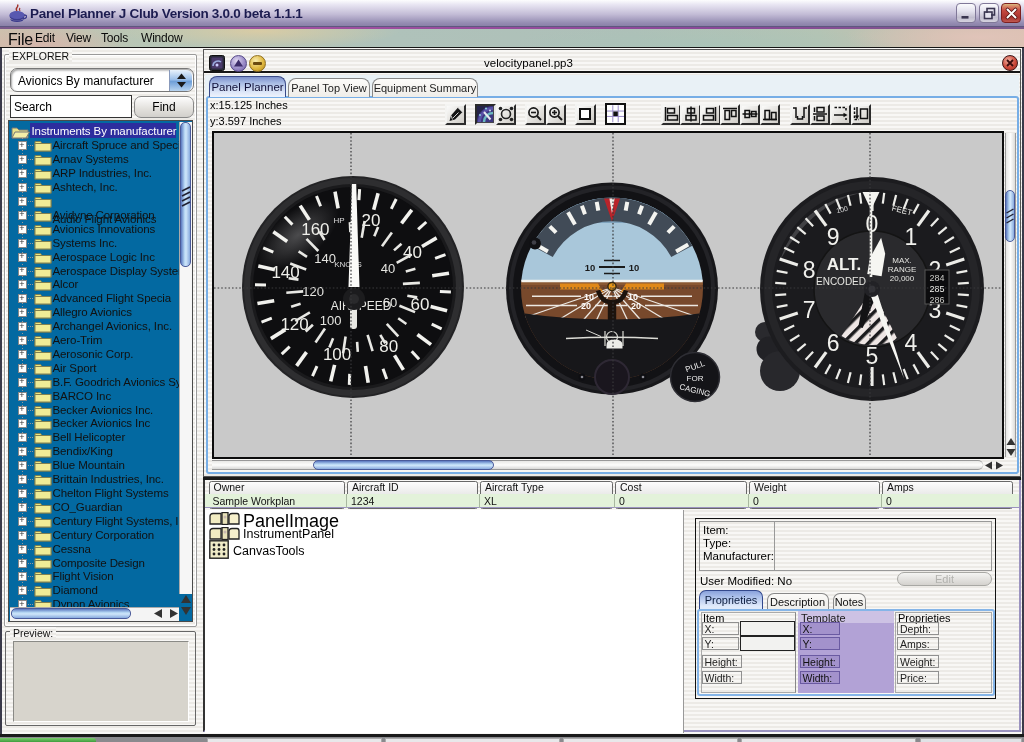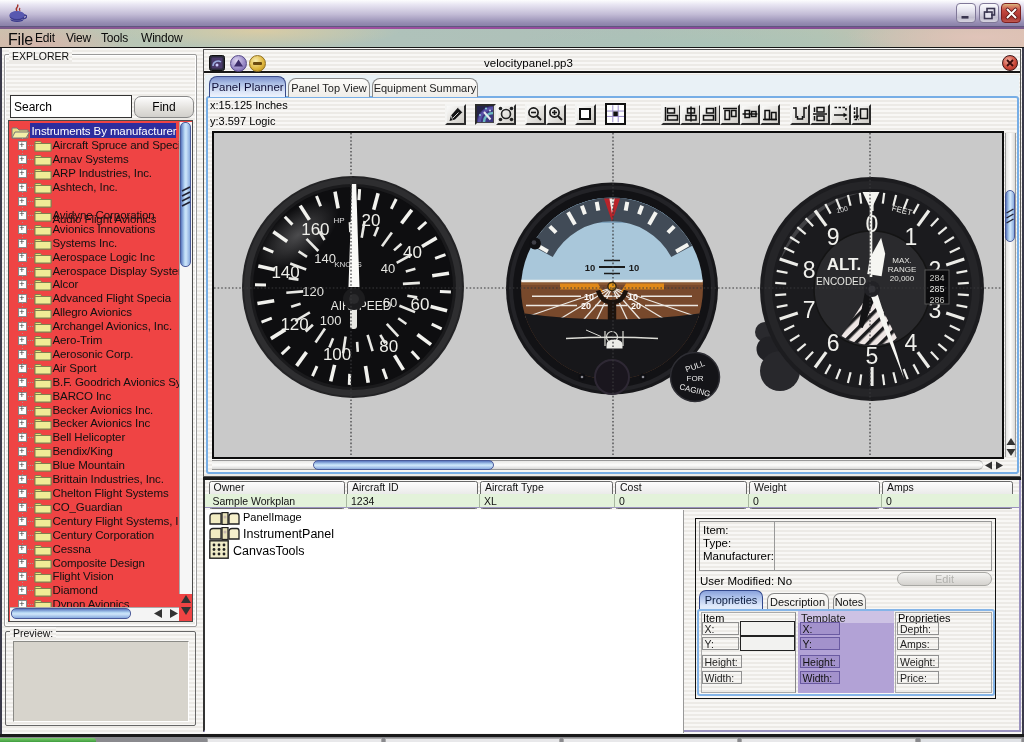--- a/index.html
+++ b/index.html
@@ -16,20 +16,21 @@
 <div id="w">
 <div class="abs" style="left:0;top:0;width:1024px;height:27px;background:linear-gradient(180deg,#fdfdfe 0%,#e8e5f2 18%,#c3bcd6 55%,#958cb2 88%,#8a81a8 100%);border-bottom:1px solid #5f5880"></div>
 <svg class="abs" style="left:7px;top:3px" width="20" height="21" viewBox="0 0 20 21">
  <path d="M10 8 q -1.5 -2 0 -3.5 q 1.5 -1.5 0.5 -3" stroke="#a03028" stroke-width="1.4" fill="none"></path>
  <path d="M13 8 q -1.2 -1.6 0 -3" stroke="#a03028" stroke-width="1.2" fill="none"></path>
  <ellipse cx="10" cy="13" rx="7.5" ry="4.5" fill="#3a3a8c"></ellipse>
  <ellipse cx="10" cy="12" rx="7.5" ry="4" fill="#5858b0"></ellipse>
  <path d="M17 12 q 3 0 2.5 2 q -0.5 2 -3.5 1.5" stroke="#3a3a8c" stroke-width="1.3" fill="none"></path>
  <path d="M3 16 q 7 3 14 0 l -1.5 2 q -5.5 2.2 -11 0 Z" fill="#3a3a8c"></path>
 </svg>
+<div class="abs" style="left:30px;top:6px;font-size:13.5px;font-weight:bold;color:#1c1c50;letter-spacing:-0.3px">Panel Planner J Club Version 3.0.0 beta 1.1.1</div>
 <div class="abs" style="left:956px;top:3px;width:20px;height:19.5px;background:linear-gradient(180deg,#fbfbfd 0%,#e4e2ee 40%,#c2becf 75%,#d5d2de 100%);border:1px solid #807898;border-radius:4px"><svg width="19" height="19" viewBox="0 0 19 19">
         <rect x="4.5" y="12" width="7" height="2.6" fill="#3a3550"></rect>
       </svg></div>
     <div class="abs" style="left:978.5px;top:3px;width:20px;height:19.5px;background:linear-gradient(180deg,#fbfbfd 0%,#e4e2ee 40%,#c2becf 75%,#d5d2de 100%);border:1px solid #807898;border-radius:4px"><svg width="19" height="19" viewBox="0 0 19 19">
         <rect x="7" y="4.5" width="7.5" height="6.5" fill="none" stroke="#3a3550" stroke-width="1.6"></rect>
         <rect x="4.5" y="8" width="7.5" height="6.5" fill="none" stroke="#3a3550" stroke-width="1.6"></rect>
         <rect x="5.5" y="9" width="5.5" height="4.5" fill="#e4e2ee"></rect>
       </svg></div>
     <div class="abs" style="left:1001px;top:3px;width:20px;height:19.5px;background:linear-gradient(180deg,#d8bc80 0%,#d8906c 10%,#c64a42 35%,#aa3430 75%,#c05850 100%);border:1px solid #7c2020;border-radius:4px"><svg width="19" height="19" viewBox="0 0 19 19">
         <path d="M5.5 5.5 L13.5 13.5 M13.5 5.5 L5.5 13.5" stroke="#551414" stroke-width="3.6" stroke-linecap="round"></path>
@@ -48,25 +49,33 @@
     <div class="abs" style="left:8px;top:30.5px;font-size:16px;letter-spacing:-0.2px;color:#0a0a0a">File</div>
     <div class="abs" style="left:35px;top:30.5px;font-size:12px;letter-spacing:-0.2px;color:#0a0a0a">Edit</div>
     <div class="abs" style="left:66px;top:30.5px;font-size:12px;letter-spacing:-0.2px;color:#0a0a0a">View</div>
     <div class="abs" style="left:101px;top:30.5px;font-size:12px;letter-spacing:-0.2px;color:#0a0a0a">Tools</div>
     <div class="abs" style="left:141px;top:30.5px;font-size:12px;letter-spacing:-0.2px;color:#0a0a0a">Window</div>
     <div class="abs pin" style="left:0;top:48px;width:1024px;height:687px"></div>
     <div class="abs" style="left:0;top:48px;width:2px;height:694px;background:#3a3a4a"></div>
     <div class="abs" style="left:1022px;top:48px;width:2px;height:694px;background:#3a3a4a"></div>
     <div class="gb" style="left:4px;top:54px;width:193px;height:573px"></div>
     <div class="abs pin" style="left:9px;top:50px;font-size:10.5px;color:#111;padding:0 3px">EXPLORER</div>
+    <div class="abs" style="left:10px;top:68px;width:184px;height:24px;background:#fff;border:1px solid #777;border-radius:7px;box-shadow:inset 1px 1.5px 2px rgba(0,0,0,0.35)">
+<div style="position:absolute;left:7px;top:5px;font-size:12px;color:#000">Avionics By manufacturer</div>
+<div style="position:absolute;right:1px;top:1px;width:23px;height:21px;border-radius:0 6px 6px 0;background:linear-gradient(180deg,#e8f2fc,#9cc0ea 45%,#6f9fd8 55%,#b8d4f0);border-left:1px solid #8899bb">
+<svg width="23" height="21" viewBox="0 0 23 21">
+          <polygon points="11.5,3.5 16,9 7,9" fill="#1a1a1a"></polygon>
+          <polygon points="11.5,17.5 16,12 7,12" fill="#1a1a1a"></polygon>
+        </svg></div>
+    </div>
     <div class="abs" style="left:10px;top:95px;width:122px;height:23px;background:#fff;border:1.5px solid #333">
 <div style="position:absolute;left:3px;top:4px;font-size:12px;color:#000">Search</div>
     </div>
     <div class="abs" style="left:134px;top:95.5px;width:60px;height:22px;background:linear-gradient(180deg,#fdfdfd,#e2e0dc 60%,#d2d0cc);border:1px solid #888;border-radius:7px;text-align:center;font-size:12px;color:#000;line-height:20px;box-shadow:inset 0 1px 0 #fff">Find</div>
-    <div class="abs" style="left:8px;top:120px;width:185px;height:502px;background:#ef4444;border:1.5px solid #4a4a4a;overflow:hidden">
+    <div class="abs" style="left:8px;top:120px;width:185px;height:502px;background:#0369a1;border:1.5px solid #4a4a4a;overflow:hidden">
 <div style="position:relative;left:-9.5px;top:-121.5px;width:1024px;height:742px">
         <svg style="position:absolute;left:11px;top:125px" width="19" height="14" viewBox="0 0 19 14">
           <path d="M1 3 L6 3 L8 5 L17 5 L17 13 L1 13 Z" fill="#e8e28a" stroke="#777" stroke-width="1"></path>
           <path d="M1 13 L4 7 L18.5 7 L15 13 Z" fill="#f4efa8" stroke="#777" stroke-width="1"></path>
         </svg>
         <div style="position:absolute;left:30px;top:123.5px;width:146px;height:14.5px;background:#2d2d9e"></div>
         <div class="t" style="left:32px;top:125.5px;color:#fff">Instruments By manufacturer</div>
         <div style="position:absolute;left:22px;top:138px;width:1px;height:470px;background-image:linear-gradient(180deg,#999 50%,transparent 50%);background-size:1px 3px"></div>
         <div class="pb" style="left:18px;top:141.9px"><span>+</span></div>
         <div style="position:absolute;left:28px;top:145.9px;width:6px;height:1px;background-image:linear-gradient(90deg,#999 50%,transparent 50%);background-size:2px 1px"></div>
@@ -348,21 +357,21 @@
     <div class="abs" style="left:484px;top:57px;font-size:11.5px;color:#000">velocitypanel.pp3</div>
     <div class="abs" style="left:1002px;top:55px;width:16px;height:16px;border-radius:50%;background:radial-gradient(circle at 38% 32%,#f0b0a0,#cc4838 55%,#952820);border:1px solid #401818"><svg width="14" height="14" viewBox="0 0 14 14">
         <path d="M4 4 L10 10 M10 4 L4 10" stroke="#3a0c0c" stroke-width="1.8"></path>
       </svg></div>
     <div class="abs" style="left:205px;top:74.5px;width:814px;height:21.5px;background:#e9f1f6"></div>
     <div class="abs pin" style="left:205.5px;top:95.5px;width:813px;height:378px;border:2px solid #77aee6;border-radius:3px"></div>
     <div class="abs" style="left:209px;top:75.5px;width:77px;height:21px;background:linear-gradient(180deg,#7c90cc 0%,#a8bce4 30%,#dde6f8 75%,#eef3fc 100%);border:1.5px solid #3a4a88;border-bottom:none;border-radius:8px 8px 0 0;text-align:center;white-space:nowrap;overflow:hidden;font-size:11.5px;color:#101038;line-height:20px">Panel Planner</div>
     <div class="abs" style="left:288px;top:77.5px;width:82px;height:19px;background:linear-gradient(180deg,#fcfbf9,#efede9);border:1px solid #888;border-bottom:none;border-radius:8px 8px 0 0;text-align:center;white-space:nowrap;overflow:hidden;font-size:11px;color:#222;line-height:19px">Panel Top View</div>
     <div class="abs" style="left:372px;top:77.5px;width:106px;height:19px;background:linear-gradient(180deg,#fcfbf9,#efede9);border:1px solid #888;border-bottom:none;border-radius:8px 8px 0 0;text-align:center;white-space:nowrap;overflow:hidden;font-size:11px;color:#222;line-height:19px">Equipment Summary</div>
     <div class="abs" style="left:210px;top:99px;font-size:11px;color:#000">x:15.125 Inches</div>
-    <div class="abs" style="left:210px;top:115px;font-size:11px;color:#000">y:3.597 Logic</div>
+    <div class="abs" style="left:210px;top:115px;font-size:11px;color:#000">y:3.597 Inches</div>
     <div style="position:absolute;left:445px;top:103.5px;width:21px;height:21.5px;background:linear-gradient(135deg,#fbfbfa,#cfccc6);border-top:2px solid #f4f4f2;border-left:2px solid #f4f4f2;border-bottom:2.5px solid #2c2c2c;border-right:2.5px solid #2c2c2c;box-sizing:border-box">
       <svg width="16" height="16" viewBox="0 0 16 16" style="position:absolute;left:50%;top:50%;transform:translate(-50%,-50%)">
         <path d="M10 1.5 L14.5 6 L7 13.5 L1.5 15 L3 9.5 Z" fill="#161616"></path>
         <path d="M10 1.5 L14.5 6" stroke="#f8f8f8" stroke-width="1"></path>
         <path d="M4.5 13.5 L3 9.5" stroke="#f8f8f8" stroke-width="0.8"></path>
         <line x1="5" y1="12" x2="10.5" y2="6.5" stroke="#e8e8e8" stroke-width="0.9"></line>
       </svg>
     </div>
     <div style="position:absolute;left:475px;top:103.5px;width:20.5px;height:21px;background:#47474d;border-top:2px solid #2a2a2a;border-left:2px solid #2a2a2a;border-bottom:2px solid #e8e8e8;border-right:2px solid #e8e8e8;box-sizing:border-box">
       <svg width="16" height="16" viewBox="0 0 16 16" style="position:absolute;left:50%;top:50%;transform:translate(-50%,-50%)">
@@ -816,21 +825,21 @@
     <div class="abs" style="left:748px;top:494px;width:1px;height:13.5px;background:#a8b8a0"></div>
     <div class="cell" style="left:882px;top:494.5px">0</div>
     <div class="abs" style="left:881px;top:494px;width:1px;height:13.5px;background:#a8b8a0"></div>
     <div class="abs" style="left:205px;top:509.5px;width:479px;height:223.5px;background:#fff;border-right:1px solid #999"></div>
     <svg class="abs" style="left:209px;top:512px" width="31" height="13" viewBox="0 0 31 13">
       <path d="M1 4 Q1 1.5 4 1.5 L12 1.5 L12 12 L1 12 Z" fill="#f2ecc2" stroke="#222" stroke-width="1.3"></path>
       <rect x="13" y="0.5" width="6" height="12" fill="#e8e2b8" stroke="#222" stroke-width="1.3"></rect>
       <path d="M20 4 Q20 1.5 23 1.5 L28 1.5 Q30 1.5 30 4 L30 12 L20 12 Z" fill="#f6f0cc" stroke="#222" stroke-width="1.3"></path>
       <circle cx="16" cy="5" r="1.5" fill="#c8b8b0"></circle>
     </svg>
-    <div class="abs" style="left:243px;top:511px;font-size:11px;color:#000">PanelImage</div>
+    <div class="abs" style="left:243px;top:511px;font-size:18px;color:#000">PanelImage</div>
     <svg class="abs" style="left:209px;top:527px" width="31" height="13" viewBox="0 0 31 13">
       <path d="M1 4 Q1 1.5 4 1.5 L12 1.5 L12 12 L1 12 Z" fill="#f2ecc2" stroke="#222" stroke-width="1.3"></path>
       <rect x="13" y="0.5" width="6" height="12" fill="#e8e2b8" stroke="#222" stroke-width="1.3"></rect>
       <path d="M20 4 Q20 1.5 23 1.5 L28 1.5 Q30 1.5 30 4 L30 12 L20 12 Z" fill="#f6f0cc" stroke="#222" stroke-width="1.3"></path>
       <circle cx="16" cy="5" r="1.5" fill="#c8b8b0"></circle>
     </svg>
     <div class="abs" style="left:243px;top:526.5px;font-size:12.5px;color:#000">InstrumentPanel</div>
     <svg class="abs" style="left:209px;top:540px" width="20" height="19" viewBox="0 0 20 19">
       <rect x="0.8" y="0.8" width="18.4" height="17.4" fill="#f0ecc8" stroke="#222" stroke-width="1.4"></rect>
       <g fill="#222">

